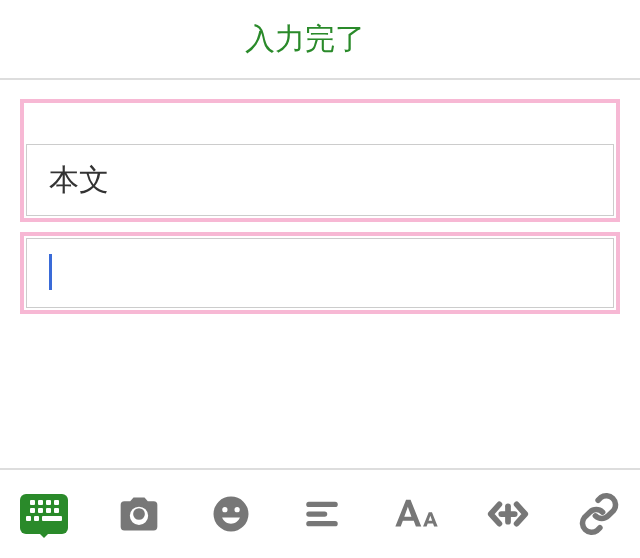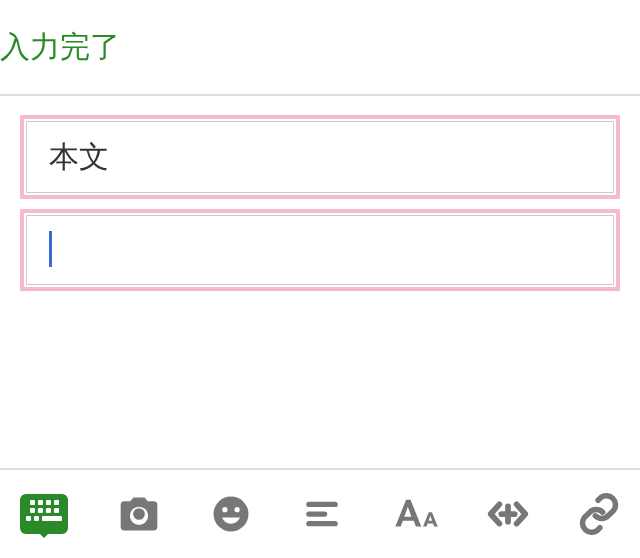--- a/index.html
+++ b/index.html
@@ -6,23 +6,23 @@
     body {
       width: 640px;
       height: 558px;
       font-family: -apple-system, "Hiragino Sans", "Hiragino Kaku Gothic ProN", sans-serif;
       background: #fff;
       display: flex;
       flex-direction: column;
       overflow: hidden;
     }
     .header {
-      height: 96px;
-      display: flex;
-      justify-content: flex-start;
+      height: 80px;
+      display: flex;
+      justify-content: center;
       align-items: center;
       padding-right: 30px;
       border-bottom: 2px solid #ddd;
     }
     .done-button {
       color: #2a8a2a;
       font-size: 30px;
       background: none;
       border: none;
       cursor: pointer;
@@ -38,20 +38,21 @@
       background: #fff;
     }
     .title-field {
       width: 100%;
       border: 1px solid #ccc;
       font-size: 30px;
       padding: 18px 22px;
       outline: none;
       color: #333;
       background: #fff;
+      margin-top: 39px;
     }
     .title-field::placeholder { color: #333; }
     .body-wrap {
       border: 4px solid #f7b8d4;
       padding: 2px;
       background: #fff;
     }
     .body-field {
       width: 100%;
       border: 1px solid #ccc;

